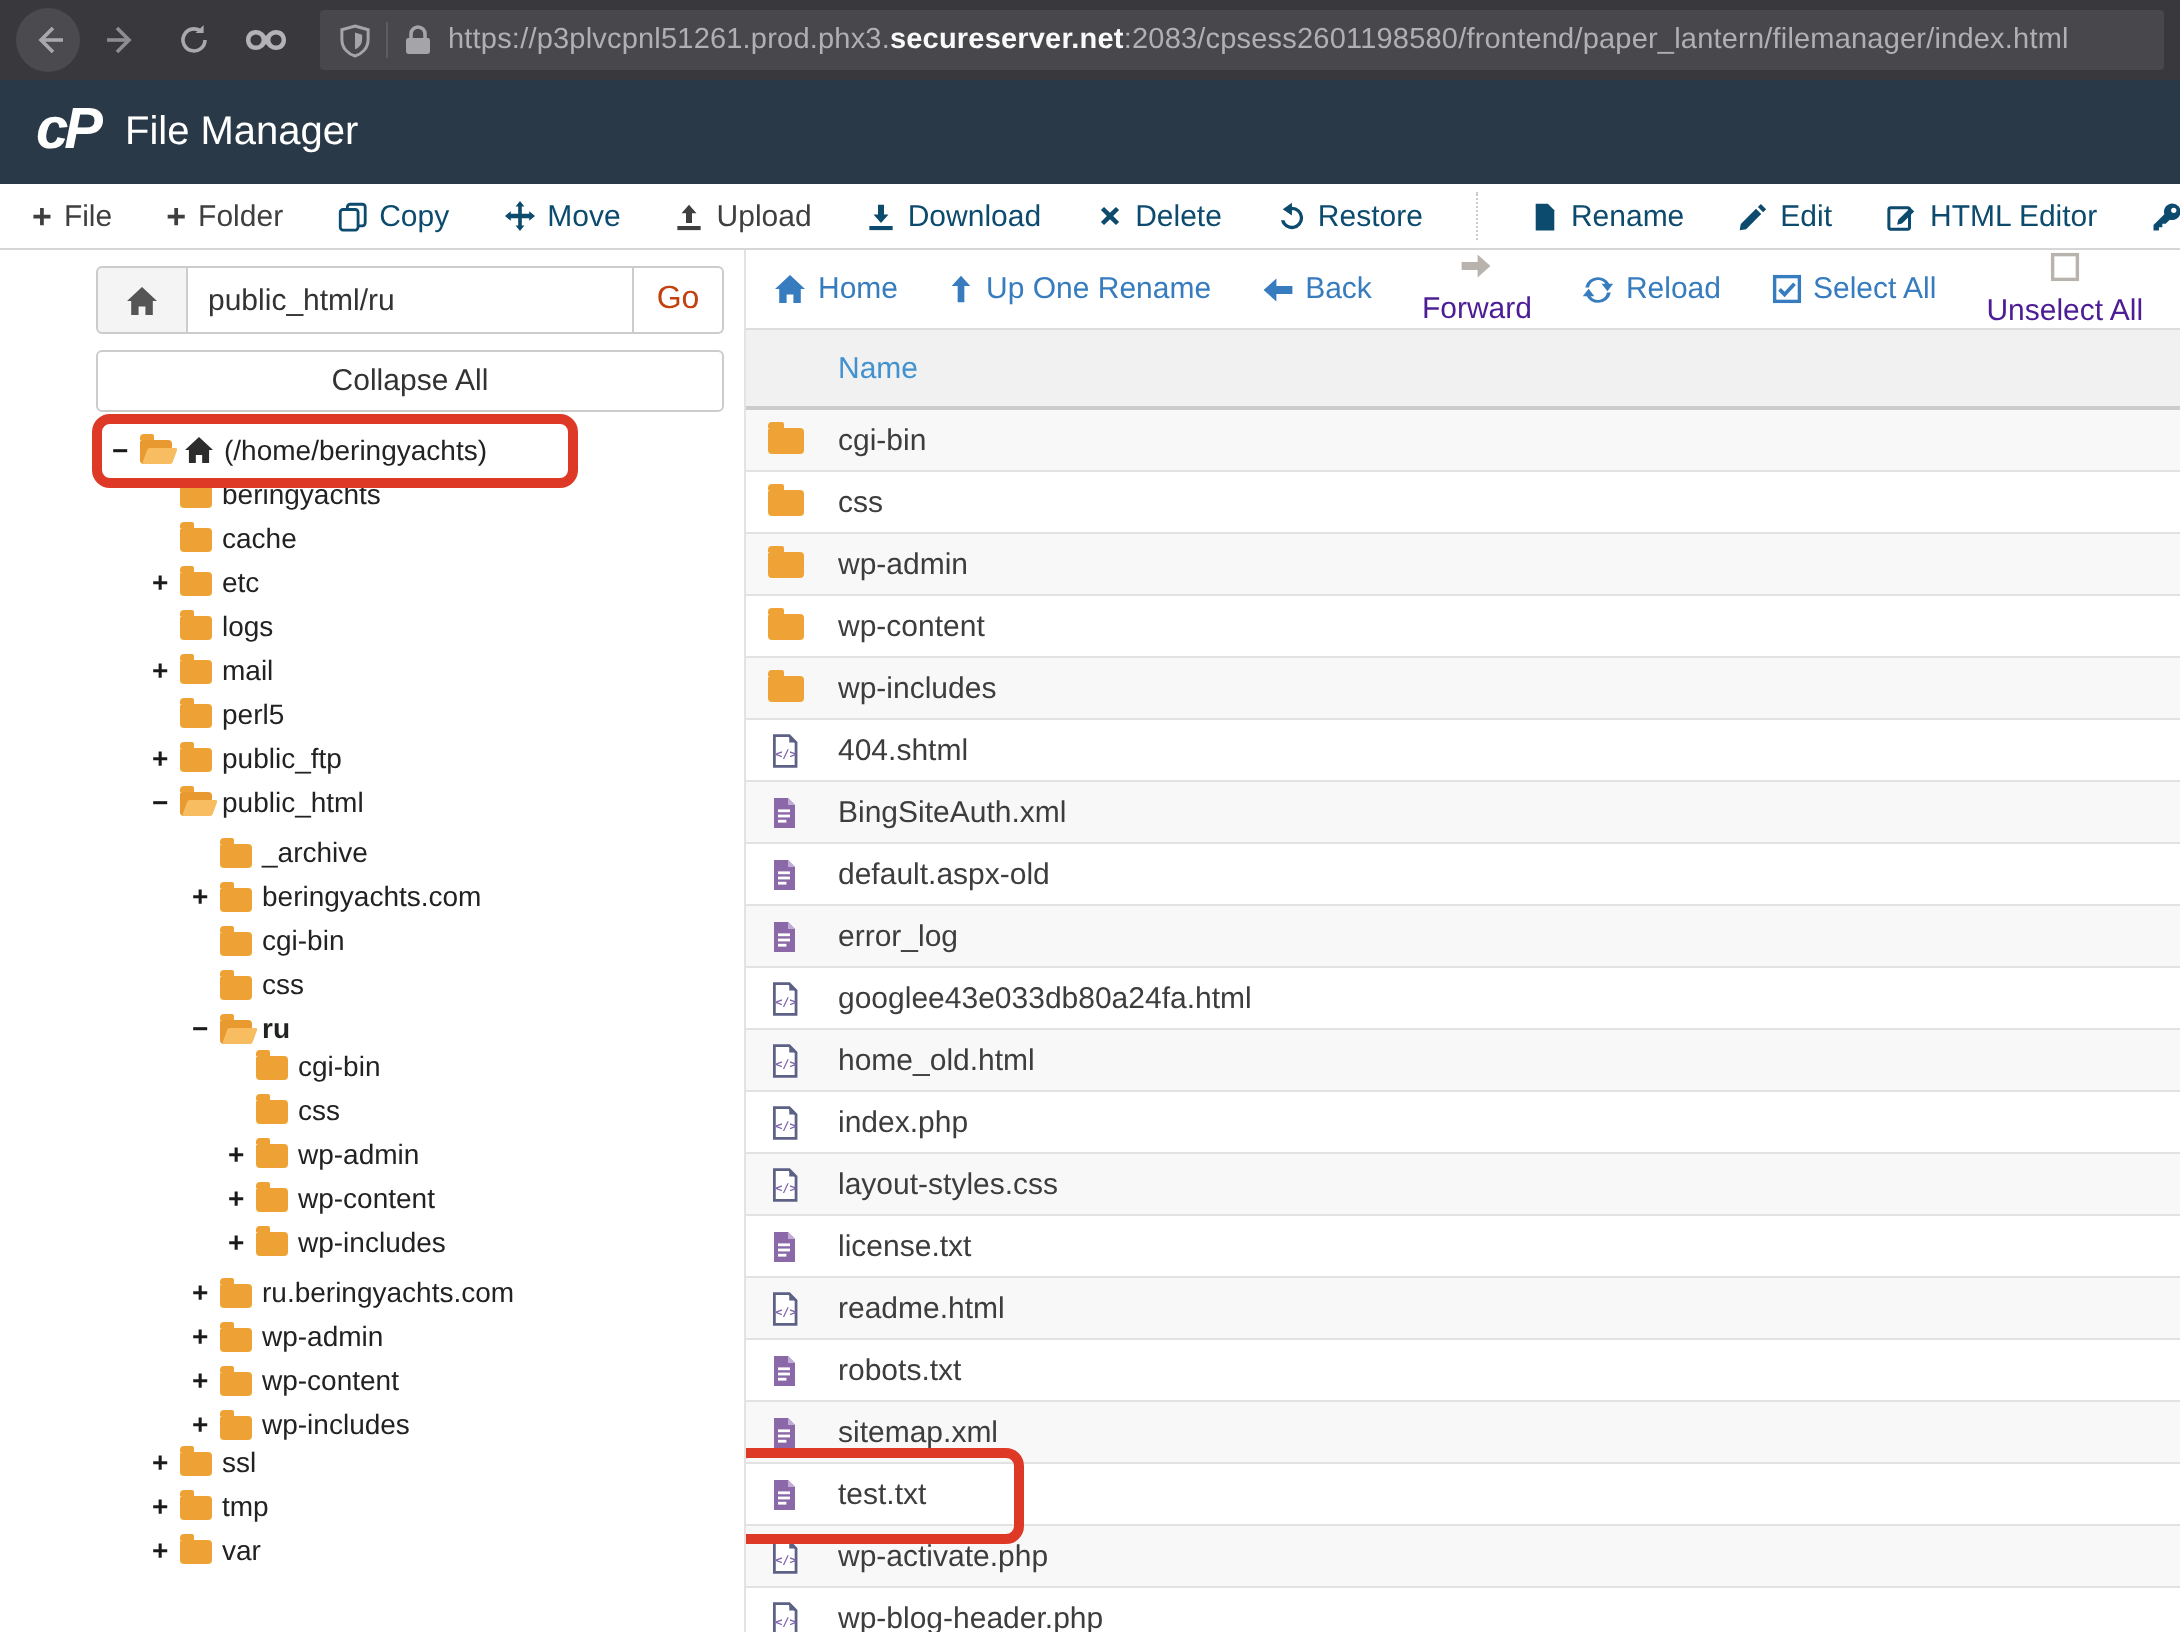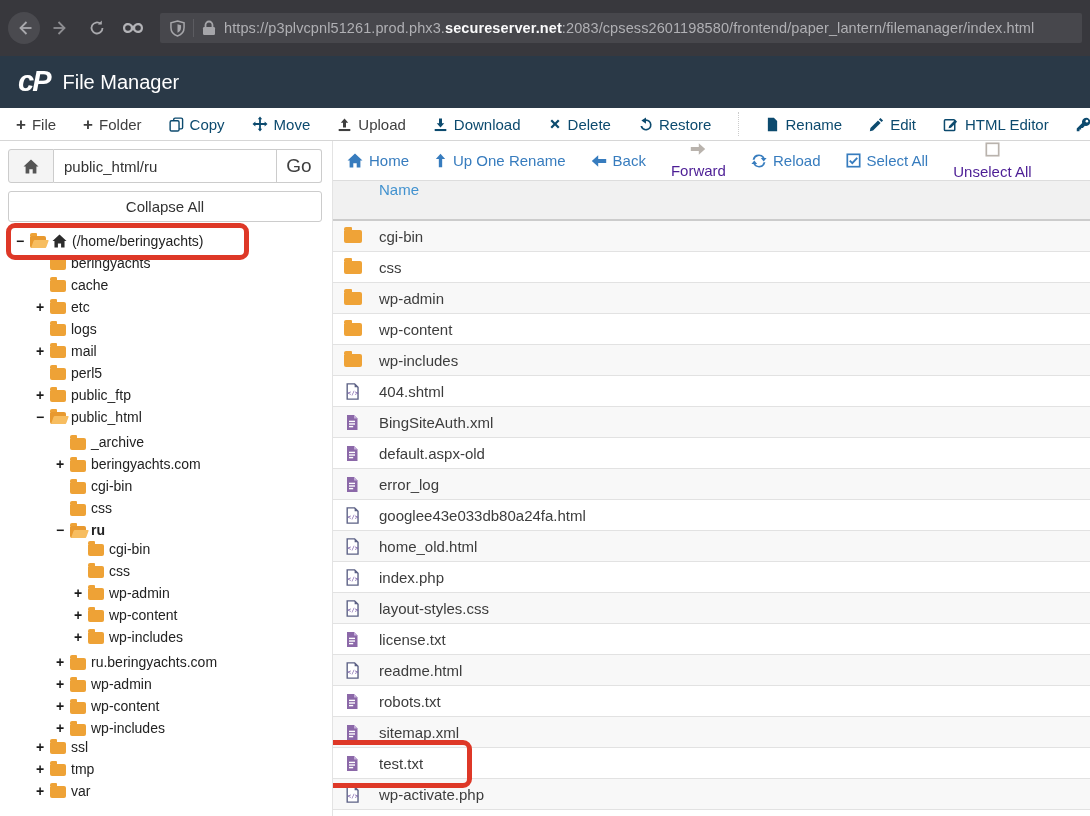--- a/index.html
+++ b/index.html
@@ -1,20 +1,20 @@
 <!DOCTYPE html>
 <html><head>
 <meta charset="utf-8">
 <style>
   * { margin:0; padding:0; box-sizing:border-box; }
   html,body { width:1090px; height:816px; overflow:hidden; background:#fff;
     font-family:"Liberation Sans", sans-serif; }
 
   
-  .browser-bar { height:56px; background:#38383d; display:flex; align-items:center;
+  .browser-bar { height:40px; background:#38383d; display:flex; align-items:center;
     padding:0 8px; gap:6px; }
   .nav-circle { width:32px; height:32px; border-radius:50%; background:#4a4a4f;
     display:flex; align-items:center; justify-content:center; }
   .nav-btn { width:30px; height:30px; display:flex; align-items:center; justify-content:center; }
   .nav-btn svg, .nav-circle svg { display:block; }
   .url-box { flex:1; height:30px; background:#47474c; border-radius:2px; margin-left:6px;
     display:flex; align-items:center; padding:0 10px; gap:8px; overflow:hidden; white-space:nowrap; }
   .url-sep { width:1px; height:18px; background:#5c5c61; }
   .url-text { font-size:14.5px; color:#b0b0b4; letter-spacing:.1px; }
   .url-text .domain { color:#f9f9fa; font-weight:700; }
@@ -32,29 +32,29 @@
   .tb { display:flex; align-items:center; gap:6px; font-size:15px; color:#3f3f3f; cursor:pointer; }
   .tb svg { fill:currentColor; stroke:currentColor; }
   .tb .plus { font-weight:800; font-size:17px; line-height:1; }
   .tb.dis { color:#0c4a6e; cursor:default; }
   .vdot { width:1px; align-self:stretch; border-left:1px dotted #ccc; margin:4px 0; }
 
   
   .content { display:flex; height:691px; position:relative; }
 
   
-  .sidebar { width:332px; flex:0 0 332px; padding:8px 10px 0 8px; }
+  .sidebar { width:332px; flex:0 0 332px; padding:8px 10px 0 8px;margin-left:40px; }
   .path-row { display:flex; height:34px; }
   .home-btn { width:46px; background:#f4f4f4; border:1px solid #ccc; border-radius:3px 0 0 3px;
     display:flex; align-items:center; justify-content:center; }
   .home-btn svg { fill:#555; }
   .path-input { flex:1; border:1px solid #ccc; border-left:none; font-size:15px;
     padding:0 10px; color:#333; outline:none; font-family:"Liberation Sans",sans-serif; }
   .go-btn { width:45px; background:#fff; border:1px solid #ccc; border-left:none;
-    border-radius:0 3px 3px 0; font-size:19px; color:#404040; display:flex; align-items:center; justify-content:center; cursor:pointer; }
+    border-radius:0 3px 3px 0; font-size:16px; color:#c2410c; display:flex; align-items:center; justify-content:center; cursor:pointer; }
   .collapse-btn { margin-top:8px; height:31px; width:100%; background:#fff; border:1px solid #ccc;
     border-radius:3px; font-size:15px; color:#333; display:flex; align-items:center; justify-content:center; cursor:pointer; }
 
   .tree { margin-top:8px; font-size:14px; color:#222; }
   .tree-row { height:22px; display:flex; align-items:center; cursor:pointer; white-space:nowrap; }
   .tree-row.lv0 { padding-left:8px; }
   .tree-row.lv1 { padding-left:28px; }
   .tree-row.lv2 { padding-left:48px;align-items:flex-end; }
   .tree-row.lv3 { padding-left:66px; }
   .exp { width:14px; flex:0 0 14px; font-weight:800; font-size:14px; color:#1a1a1a; }
@@ -75,21 +75,21 @@
   .main { flex:1; border-left:1px solid #e3e3e3; display:flex; flex-direction:column; overflow:hidden; }
   .action-bar { height:40px; display:flex; align-items:center; padding-left:14px; gap:25px;
     border-bottom:1px solid #ddd; white-space:nowrap; overflow:hidden; font-size:15px; }
   .ab { display:flex; align-items:center; gap:6px; color:#377cbe; cursor:pointer; flex:0 0 auto; }
   .ab svg { fill:#377cbe; stroke:#377cbe; }
   .ab.dis { color:#4c1d95; cursor:default;flex-direction:column; }
   .ab.dis svg { fill:#b9b3ad; stroke:#b9b3ad; }
   .ab-spacer { flex:1; }
 
   .table-head { height:40px; background:#f1f1f1; border-bottom:2px solid #ccc;
-    display:flex; padding-left:46px; font-size:15px; color:#4292cf; }
+    display:flex; align-items:center; padding-left:46px; font-size:15px; color:#4292cf; }
   .file-rows { flex:1; overflow:hidden; }
   .file-row { height:31px; display:flex; align-items:center; padding-left:11px;
     border-bottom:1px solid #e2e2e2; font-size:15px; color:#3d3d3d; cursor:pointer; background:#fff; }
   .file-row:nth-child(odd) { background:#f8f8f8; }  
   .ficon { width:18px; flex:0 0 18px; display:flex; align-items:center; }
   .ffolder { position:relative; width:18px; height:13px; background:#efa337; border-radius:1px 2px 2px 2px; display:none; }
   .ffolder::before { content:""; position:absolute; top:-3px; left:0; width:8px; height:3px;
     background:#efa337; border-radius:2px 1px 0 0; }
   .fcode, .ftext { display:none; }
   .file-row.folder .ffolder { display:block; }

